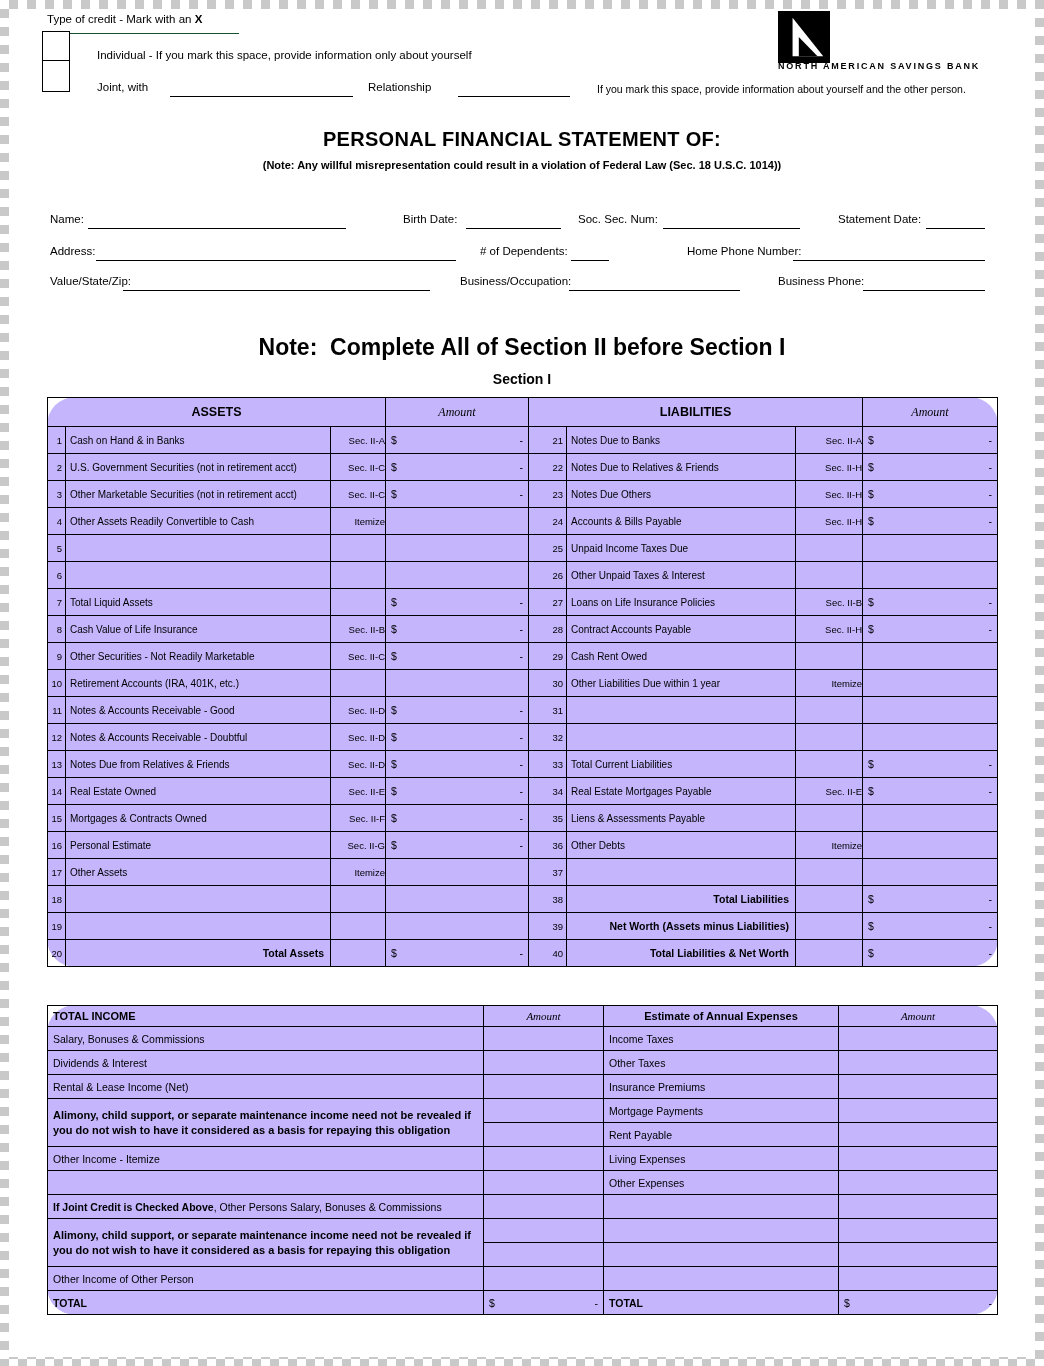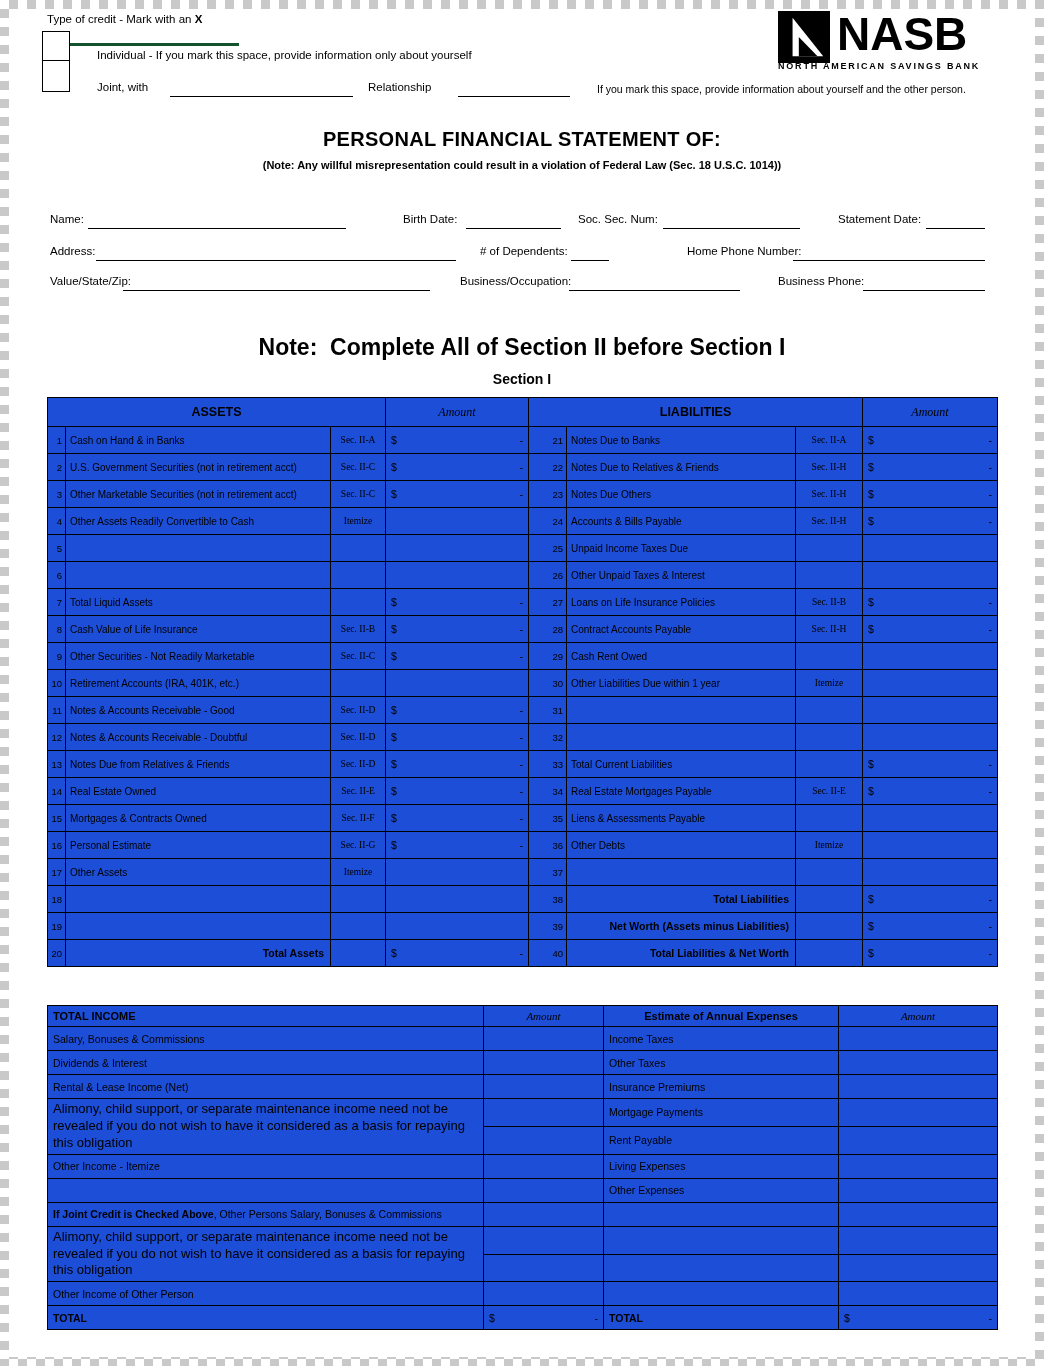--- a/index.html
+++ b/index.html
@@ -16,55 +16,55 @@
     background-position:0 0,9px 9px;
   }
   .page { position:absolute; left:9px; top:9px; width:1026px; height:1348px; background:#fff; overflow:hidden; }
   .abs { position:absolute; }
   .b { font-weight:bold; }
   .center { left:0; right:0; text-align:center; }
   .flabel { font-size:11.5px; white-space:nowrap; }
   .fline { position:absolute; height:0; border-bottom:1px solid #000; }
   .small-note { font-size:10.5px; }
 
-  .type-credit { font-size:11.5px; border-bottom:3px solid #14532d; padding-bottom:18px; width:192px; }
+  .type-credit { font-size:11.5px; border-bottom:1px solid #14532d; padding-bottom:8px; width:192px; }
   .checkbox { width:28px; height:30px; border:1px solid #000; background:#fff; }
   .checkbox + .checkbox { margin-top:-1px; height:32px; }
 
   .nasb-mark { width:52px; height:52px; display:block; }
   .nasb-text { font-size:46px; font-weight:bold; line-height:1.02; letter-spacing:0; }
   .nasb-sub { font-size:9px; font-weight:bold; letter-spacing:1.8px; white-space:nowrap; }
 
   .h-title { font-size:20px; font-weight:bold; letter-spacing:.3px; }
   .h-subtitle { font-size:11px; font-weight:bold; }
   .h-note { font-size:23px; font-weight:bold; white-space:pre-wrap; }
   .h-sec { font-size:14px; font-weight:bold; }
 
-  table { border-collapse:collapse; table-layout:fixed; background:#1d4ed8; }
+  table { border-collapse:collapse; table-layout:fixed; background:#c4b5fd;border-radius:28px; }
   td,th { border:1px solid #000; overflow:hidden; }
 
   .s1 { width:950px; }
   .s1 th { height:29px; font-size:12.5px; }
   .s1 td { height:27px; }
   th.italic { font-style:italic; font-weight:normal; font-size:12px;font-family:Liberation Serif, serif; }
   td.num { font-size:9.5px; text-align:right; padding-right:3px; }
   td.cell-label { font-size:10px; padding-left:4px; white-space:nowrap; }
   td.cell-label.emph { font-weight:bold; text-align:right; padding-right:6px; font-size:10.5px; }
-  td.sec { font-size:9.5px; text-align:center;font-family:Liberation Serif, serif; }
+  td.sec { font-size:9.5px; text-align:right; }
   td.amt { font-size:10.5px; padding:0 5px; }
   .amt .sym { float:left; }
   .amt .dash { float:right; }
 
   .inc { width:950px; }
   .inc th { height:21px; font-size:11px; }
   .inc td { height:24px; }
   th.left-h { text-align:left; padding-left:5px; }
   td.ilabel { font-size:10.5px; padding-left:5px; vertical-align:middle; }
   td.ilabel.boldrow { font-weight:bold; }
-  td.small-bold { font-size:13px; font-weight:normal; line-height:1.3; padding:2px 5px; white-space:normal; vertical-align:middle; }
+  td.small-bold { font-size:11px; font-weight:bold; line-height:1.3; padding:2px 5px; white-space:normal; vertical-align:middle; }
 </style>
 </head>
 <body>
 
 <div class="page">
 
   <div class="abs type-credit" style="left:38px; top:4px;">
     <span>Type of credit - Mark with an </span><span class="b">X</span>
   </div>
 
@@ -81,21 +81,20 @@
   <div class="fline" style="left:449px; top:87px; width:112px;"></div>
   <div class="abs small-note" style="left:588px; top:74px;">If you mark this space, provide information about yourself and the other person.</div>
 
   <div class="abs" style="left:769px; top:2px;">
     <svg class="nasb-mark" viewBox="0 0 100 100">
       <rect x="0" y="0" width="100" height="100" fill="#000"></rect>
       <polygon points="28,13 28,87 87,87" fill="#fff"></polygon>
       <polygon points="40,50 40,87 76,87" fill="#000"></polygon>
     </svg>
   </div>
-  <div class="abs nasb-text" style="left:828px; top:2px;">NASB</div>
   <div class="abs nasb-sub" style="left:769px; top:52px;">NORTH AMERICAN SAVINGS BANK</div>
 
   <div class="abs center h-title" style="top:119px;">PERSONAL FINANCIAL STATEMENT OF:</div>
   <div class="abs center h-subtitle" style="top:150px;">(Note: Any willful misrepresentation could result in a violation of Federal Law (Sec. 18 U.S.C. 1014))</div>
 
   <div class="abs flabel" style="left:41px; top:204px;">Name:</div>
   <div class="fline" style="left:79px; top:219px; width:258px;"></div>
   <div class="abs flabel" style="left:394px; top:204px;">Birth Date:</div>
   <div class="fline" style="left:457px; top:219px; width:95px;"></div>
   <div class="abs flabel" style="left:569px; top:204px;">Soc. Sec. Num:</div>

